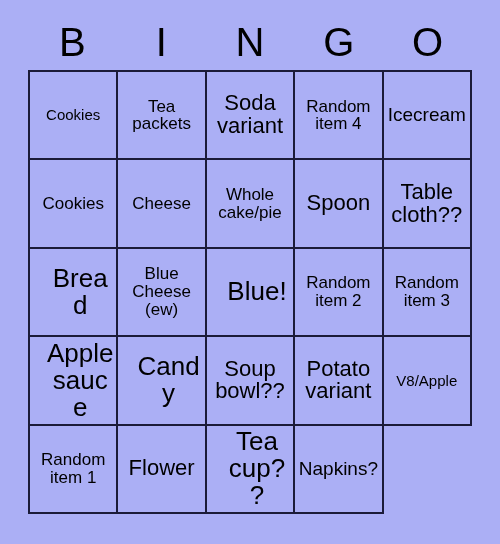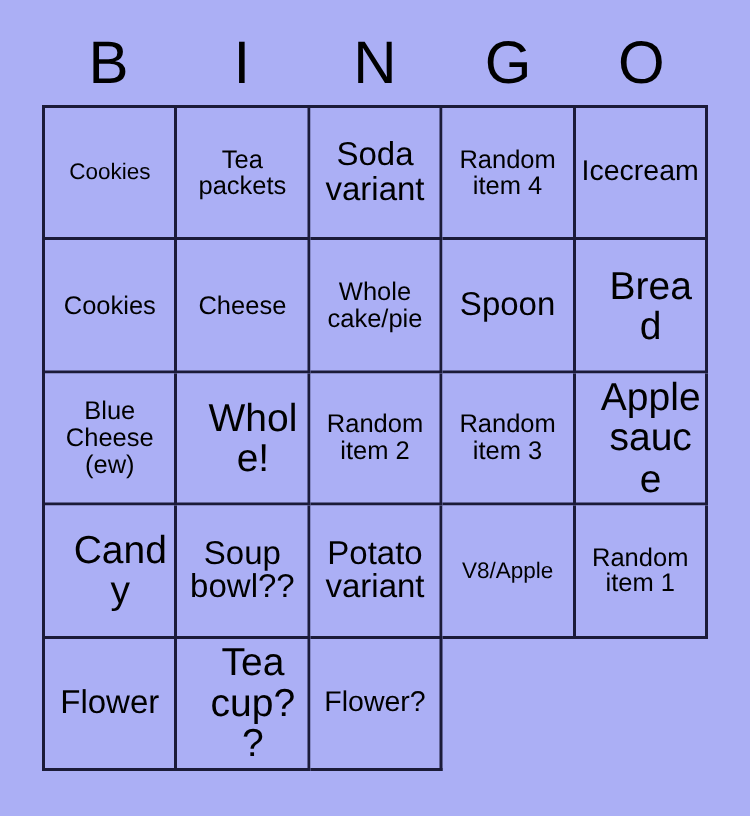--- a/index.html
+++ b/index.html
@@ -118,31 +118,35 @@
     <div class="cell fs-m">
         <span class="cell-text">Cheese</span>
       </div>
     <div class="cell fs-m">
         <span class="cell-text">Whole
 cake/pie</span>
       </div>
     <div class="cell fs-xl">
         <span class="cell-text">Spoon</span>
       </div>
+    <div class="cell fs-xl">
+        <span class="cell-text">Table
+cloth??</span>
+      </div>
 
     <div class="cell fs-xxl">
         <span class="cell-text">Bread</span>
       </div>
     <div class="cell fs-m">
         <span class="cell-text">Blue
 Cheese
 (ew)</span>
       </div>
     <div class="cell fs-xxl">
-        <span class="cell-text">Whole!</span>
+        <span class="cell-text">Blue!</span>
       </div>
     <div class="cell fs-m">
         <span class="cell-text">Random
 item 2</span>
       </div>
     <div class="cell fs-m">
         <span class="cell-text">Random
 item 3</span>
       </div>
 
@@ -170,17 +174,17 @@
 item 1</span>
       </div>
     <div class="cell fs-xl">
         <span class="cell-text">Flower</span>
       </div>
     <div class="cell fs-xxl">
         <span class="cell-text">Tea
 cup??</span>
       </div>
     <div class="cell fs-xs">
-        <span class="cell-text">Flower?</span>
+        <span class="cell-text">Napkins?</span>
       </div>
 
   </div>
 </div>
 
 </body></html>

